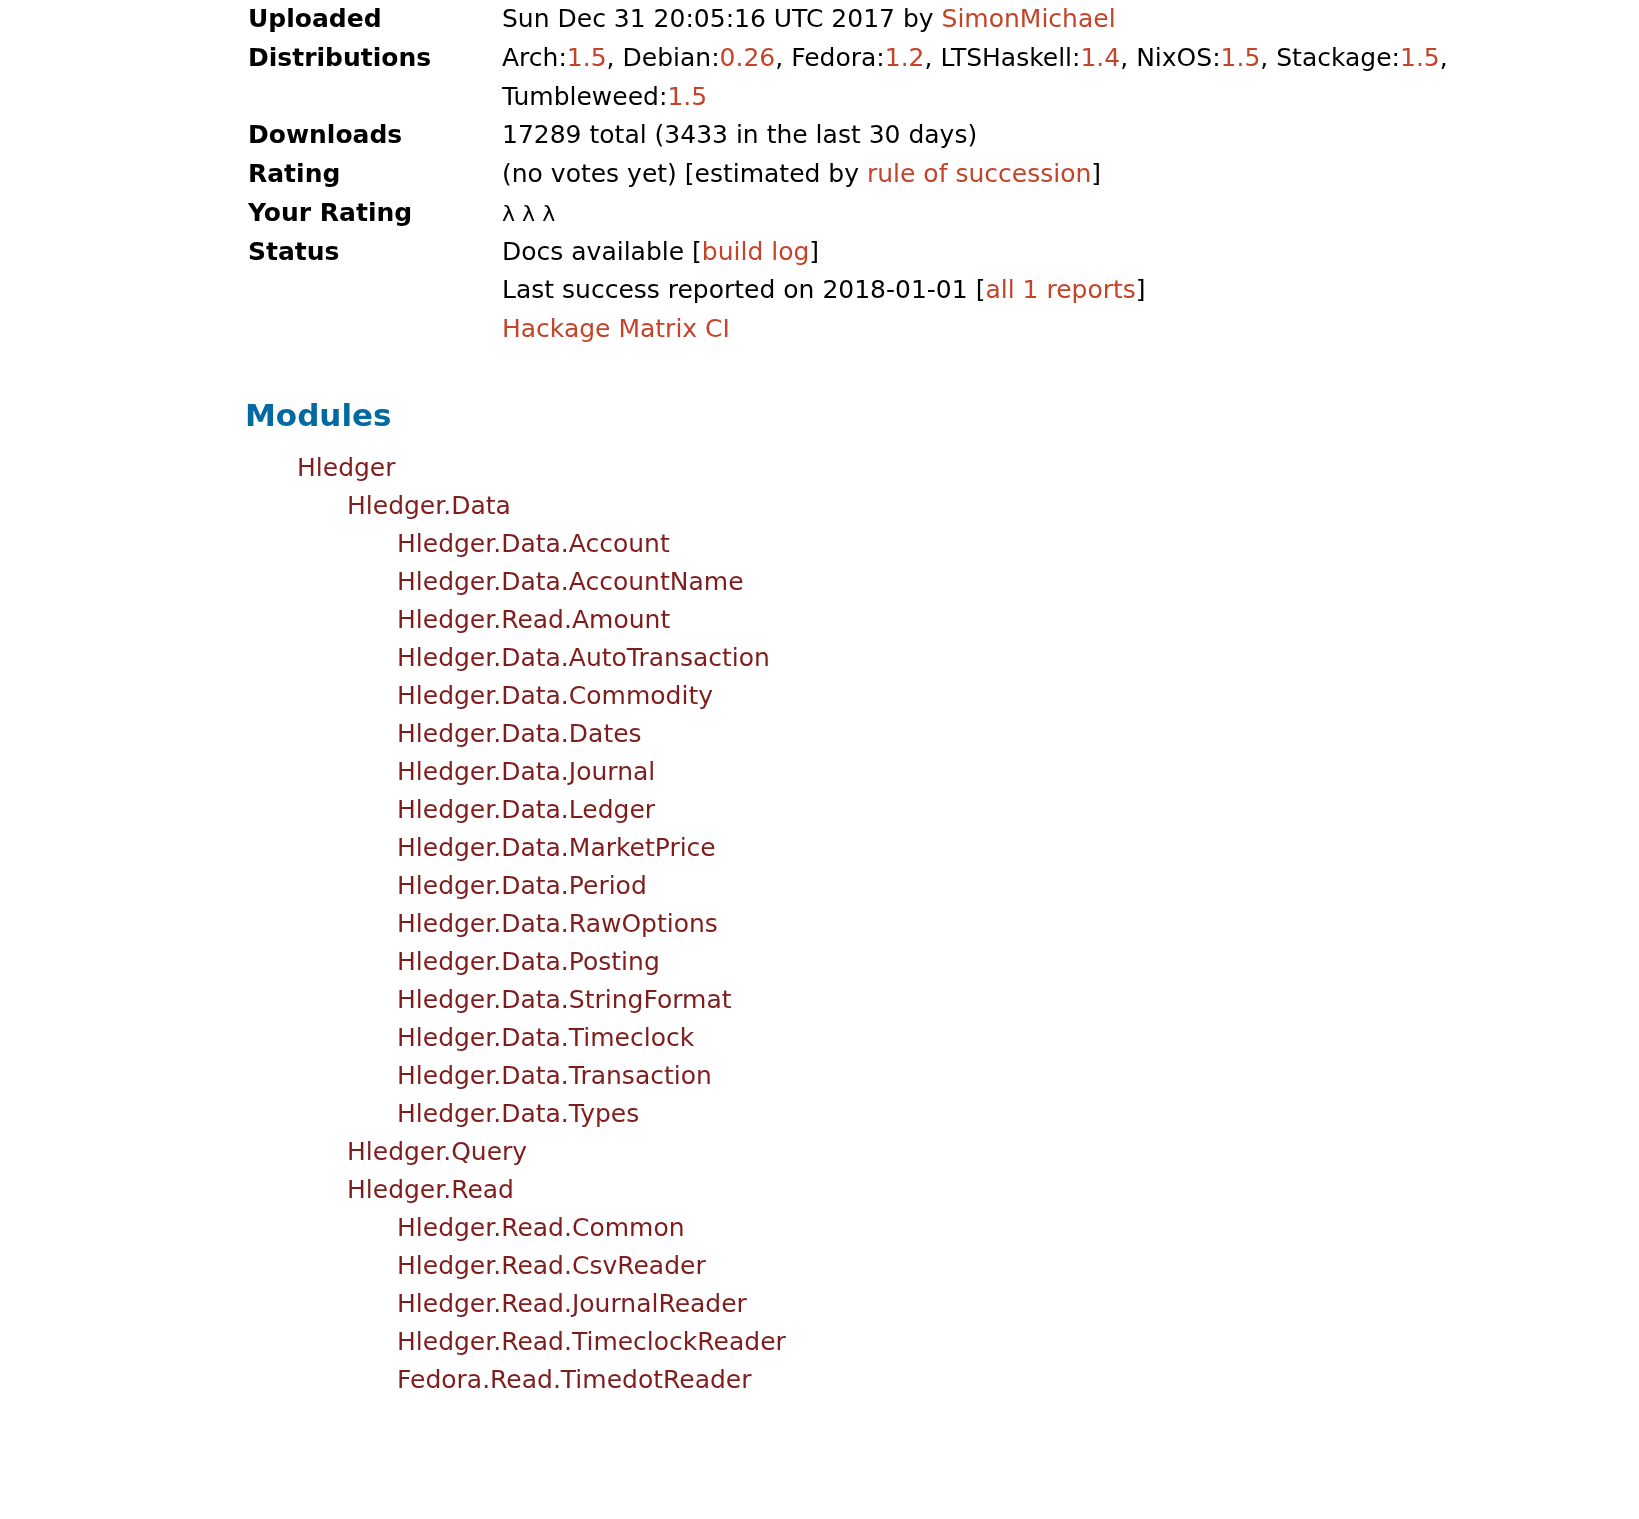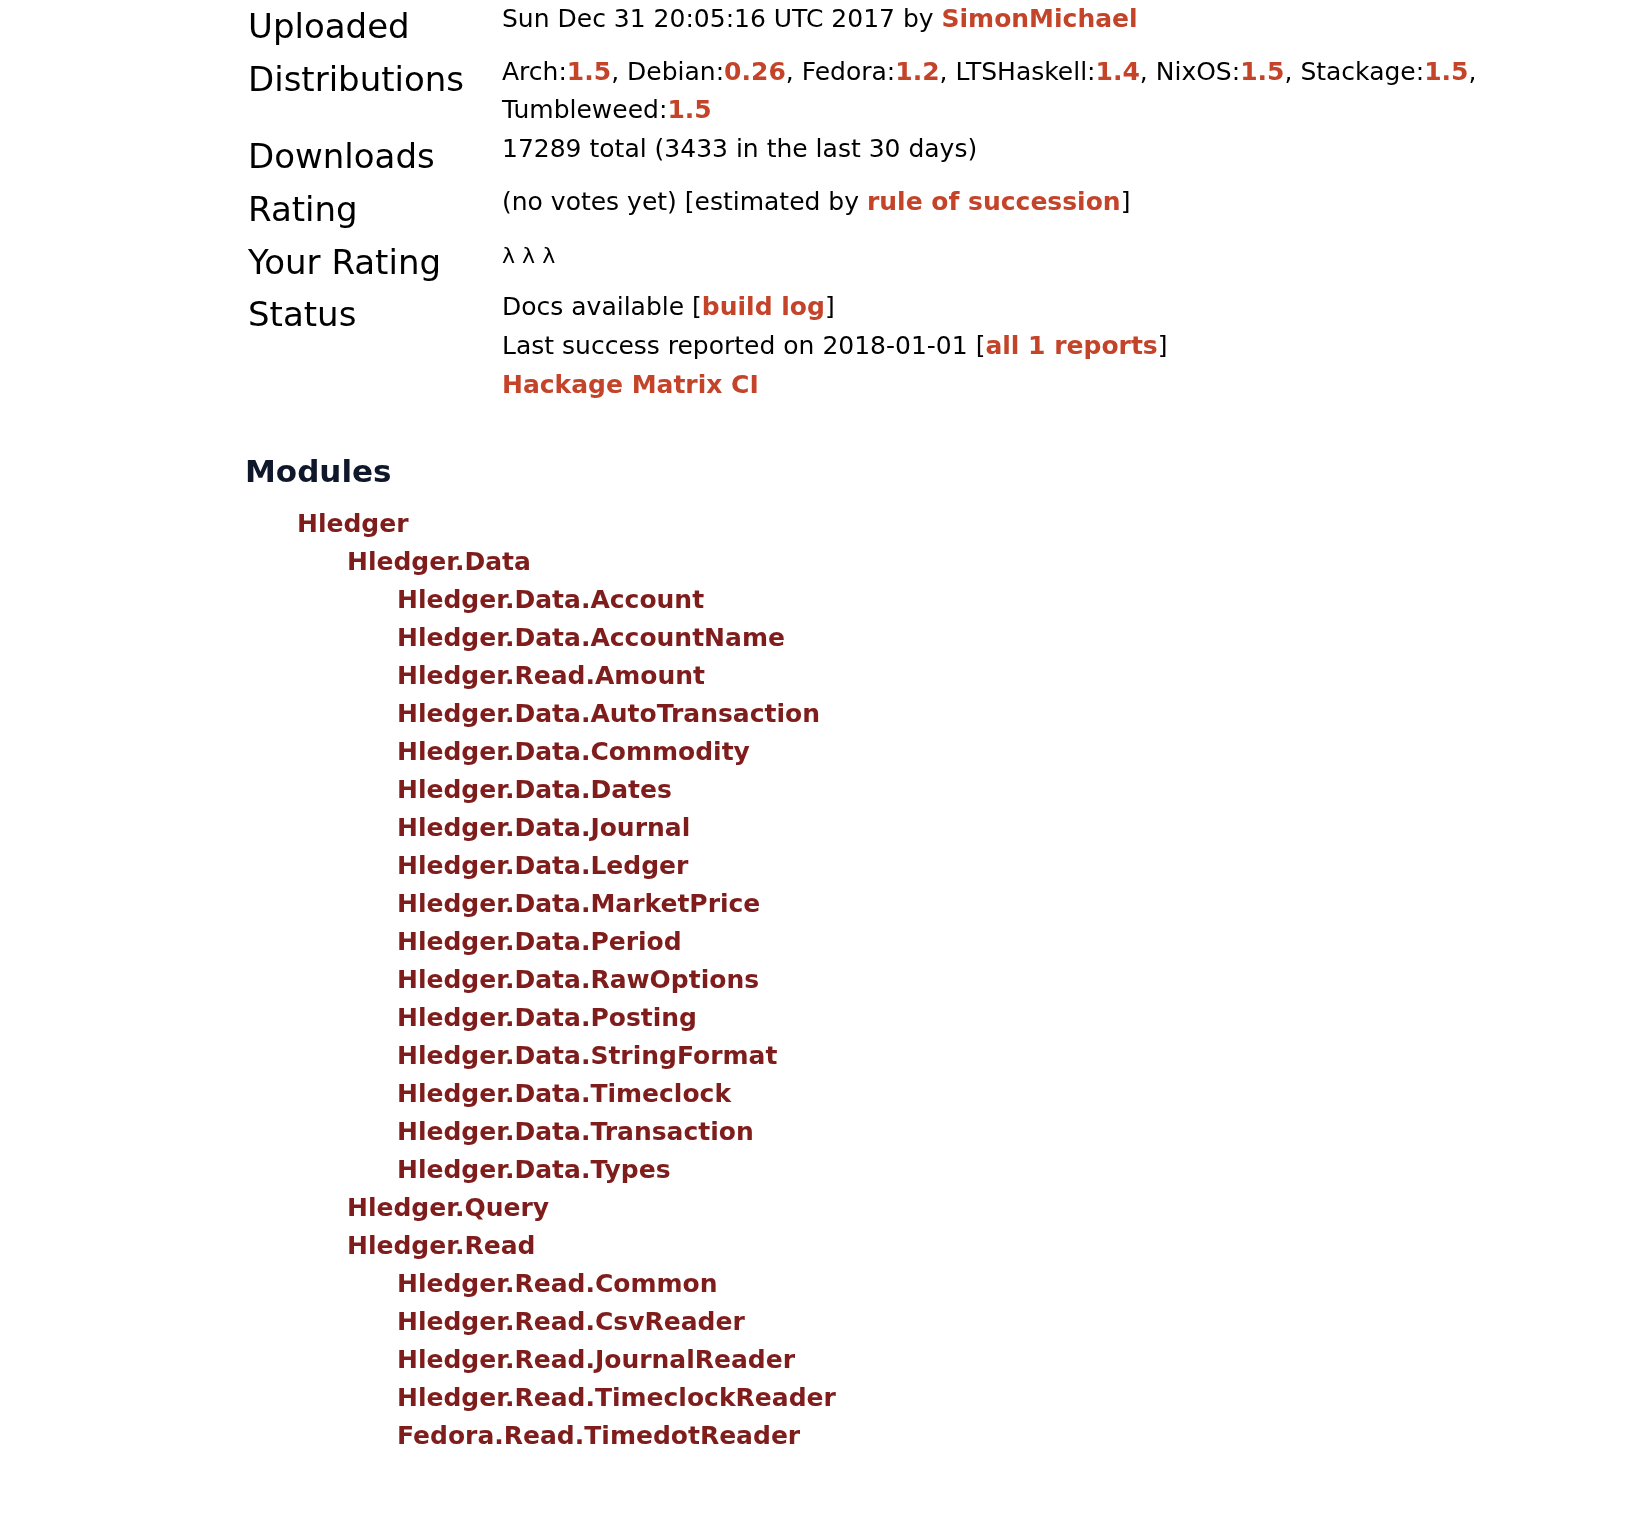--- a/index.html
+++ b/index.html
@@ -11,39 +11,38 @@
     width: 1639px;
     font-family: "DejaVu Sans", "Liberation Sans", sans-serif;
     font-size: 25px;
     color: #000000;
     line-height: 1.55;
   }
   a, .link {
     color: #c4442a;
     text-decoration: none;
     cursor: pointer;
-    font-weight: bold;
   }
   .page {
     padding: 0 0 0 0;
   }
   
   table.props {
     border-collapse: collapse;
     margin: 0;
     width: 100%;
   }
   table.props th {
     text-align: left;
     vertical-align: top;
-    font-weight: normal;
+    font-weight: bold;
     width: 250px;
     padding: 0 0 0 248px;
     white-space: nowrap;
-    font-size: 34px;
+    font-size: 25px;
     line-height: 1.55;
   }
   table.props td {
     vertical-align: top;
     padding: 0 0 0 4px;
     font-size: 25px;
     line-height: 1.55;
   }
   .row-pad td, .row-pad th {
     padding-top: 0px;
@@ -59,21 +58,21 @@
     padding-top: 2px;
   }
   .lambda span {
     cursor: pointer;
   }
   .status-line {
     display: block;
   }
   
   h2.section {
-    color: #0f172a;
+    color: #0369a1;
     font-size: 31px;
     font-weight: bold;
     margin: 42px 0 10px 245px;
     font-family: "DejaVu Sans", "Liberation Sans", sans-serif;
   }
   ul.modtree {
     list-style: none;
     margin: 0;
     padding: 0 0 0 297px;
   }

